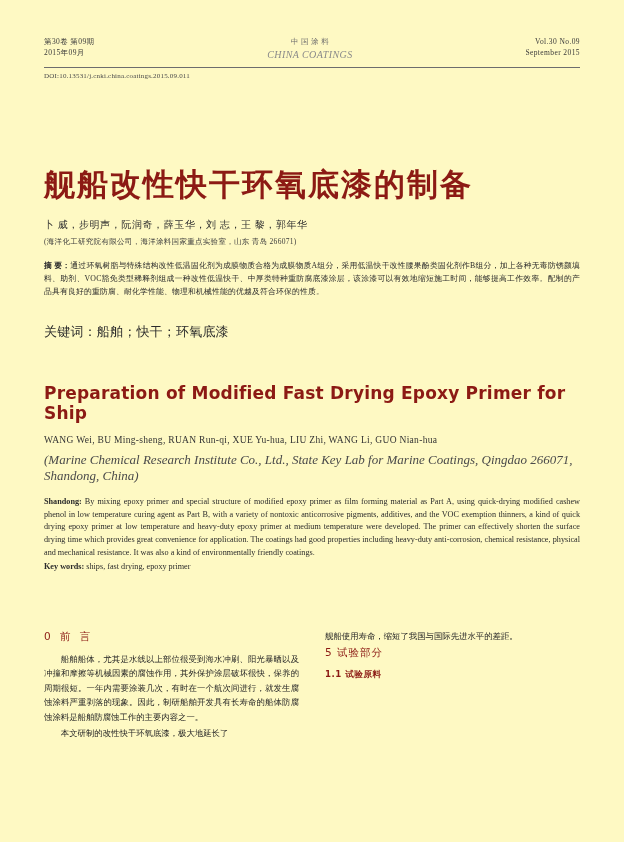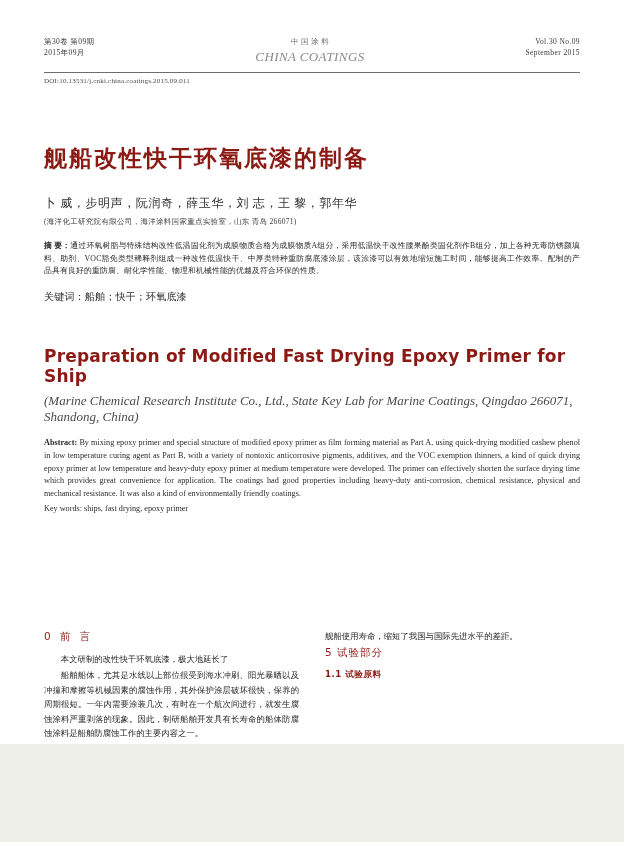--- a/index.html
+++ b/index.html
@@ -7,83 +7,83 @@
   body {
     width: 624px;
     height: 842px;
     background: #efefea;
     font-family: "Liberation Serif", serif;
     color: #222;
   }
   .page {
     position: relative;
     width: 624px;
-    height: 744px;
-    background: #ffffff;
+    height: 842px;
+    background: #fef9c3;
     padding: 36px 44px 30px 44px;
   }
 
   
   .hdr {
     display: flex;
     justify-content: space-between;
     align-items: flex-start;
     font-size: 7.5px;
     color: #3a3a3a;
     letter-spacing: 0.4px;
   }
   .hdr .col { line-height: 1.5; }
   .hdr .col.mid { text-align: center; }
   .hdr .col.right { text-align: right; }
   .hdr .jname { color: #6b6b6b; }
-  .hdr .jname-en { color: #8a8a8a; font-family: "Liberation Serif", serif; font-style: italic; font-size: 13px;}
+  .hdr .jname-en { color: #8a8a8a; font-family: "Liberation Serif", serif; font-style: italic; font-size: 10px;}
   .rule {
     border-top: 1px solid #6d6d6d;
     margin-top: 5px;
   }
   .doi {
     font-size: 7px;
     color: #4a4a4a;
     margin-top: 4px;
     letter-spacing: 0.2px;
   }
 
   
   .cn-title {
-    margin-top: 58px;
+    margin-top: 84px;
     font-family: "DejaVu Sans", sans-serif;
     font-weight: bold;
-    font-size: 23px;
+    font-size: 31px;
     letter-spacing: 2px;
     color: #8c1a14;
   }
   .cn-authors {
-    margin-top: 21px;
-    font-size: 12px;
+    margin-top: 12px;
+    font-size: 10px;
     color: #2f2f2f;
     letter-spacing: 0.6px;
   }
   .cn-affil {
     margin-top: 5px;
     font-size: 7.5px;
     color: #3d3d3d;
     letter-spacing: 0.3px;
   }
   .cn-abs {
     margin-top: 13px;
     font-size: 7.8px;
     line-height: 1.65;
     color: #2b2b2b;
     text-align: justify;
     letter-spacing: 0.2px;
   }
   .cn-abs .lbl { font-weight: bold; }
   .cn-kw {
-    margin-top: 12px;
-    font-size: 10px;
+    margin-top: 24px;
+    font-size: 13px;
     color: #2b2b2b;
     letter-spacing: 0.2px;
   }
   .cn-meta {
     margin-top: 9px;
     display: flex;
     font-size: 7.6px;
     color: #2b2b2b;
   }
   .cn-meta span:nth-child(1) { width: 36%; }
@@ -117,21 +117,21 @@
     line-height: 1.55;
     text-align: justify;
     color: #2b2b2b;
   }
   .en-abs .lbl { font-weight: bold; }
   .en-kw {
     margin-top: 3px;
     font-size: 8.2px;
     color: #2b2b2b;
   }
-  .en-kw .lbl { font-weight: normal; }
+  .en-kw .lbl { font-weight: bold; }
 
   
   .body-cols {
     position: absolute;
     left: 44px;
     right: 44px;
     top: 630px;
     display: flex;
     gap: 26px;
   }
@@ -214,35 +214,36 @@
   <div class="cn-authors">卜 威，步明声，阮润奇，薛玉华，刘 志，王 黎，郭年华</div>
   <div class="cn-affil">(海洋化工研究院有限公司，海洋涂料国家重点实验室，山东 青岛  266071)</div>
 
   <div class="cn-abs">
     <span class="lbl">摘 要：</span><span>通过环氧树脂与特殊结构改性低温固化剂为成膜物质合格为成膜物质A组分，采用低温快干改性腰果酚类固化剂作B组分，加上各种无毒防锈颜填料、助剂、VOC豁免类型稀释剂组成一种改性低温快干、中厚类特种重防腐底漆涂层，该涂漆可以有效地缩短施工时间，能够提高工作效率。配制的产品具有良好的重防腐、耐化学性能、物理和机械性能的优越及符合环保的性质。</span>
   </div>
   <div class="cn-kw">关键词：船舶；快干；环氧底漆</div>
 
 
   <div class="en-title">Preparation of Modified Fast Drying Epoxy Primer for Ship</div>
+  <div class="en-authors">WANG Wei, BU Ming-sheng, RUAN Run-qi, XUE Yu-hua, LIU Zhi, WANG Li, GUO Nian-hua</div>
   <div class="en-affil">(Marine Chemical Research Institute Co., Ltd., State Key Lab for Marine Coatings, Qingdao 266071, Shandong, China)</div>
 
   <div class="en-abs">
-    <span class="lbl">Abstract:</span>
+    <span class="lbl">Shandong:</span>
     <span>By mixing epoxy primer and special structure of modified epoxy primer as film forming material as Part A, using quick-drying modified cashew phenol in low temperature curing agent as Part B, with a variety of nontoxic anticorrosive pigments, additives, and the VOC exemption thinners, a kind of quick drying epoxy primer at low temperature and heavy-duty epoxy primer at medium temperature were developed. The primer can effectively shorten the surface drying time which provides great convenience for application. The coatings had good properties including heavy-duty anti-corrosion, chemical resistance, physical and mechanical resistance. It was also a kind of environmentally friendly coatings.</span>
   </div>
   <div class="en-kw">
     <span class="lbl">Key words:</span><span> ships, fast drying, epoxy primer</span>
   </div>
 
   <div class="body-cols">
     <div class="col-half">
       <div class="sec-h">0  前  言</div>
+      <p class="para">船舶船体，尤其是水线以上部位很受到海水冲刷、阳光暴晒以及冲撞和摩擦等机械因素的腐蚀作用，其外保护涂层破坏很快，保养的周期很短。一年内需要涂装几次，有时在一个航次间进行，就发生腐蚀涂料严重剥落的现象。因此，制研船舶开发具有长寿命的船体防腐蚀涂料是船舶防腐蚀工作的主要内容之一。</p>
       <p class="para">本文研制的改性快干环氧底漆，极大地延长了</p>
-      <p class="para">船舶船体，尤其是水线以上部位很受到海水冲刷、阳光暴晒以及冲撞和摩擦等机械因素的腐蚀作用，其外保护涂层破坏很快，保养的周期很短。一年内需要涂装几次，有时在一个航次间进行，就发生腐蚀涂料严重剥落的现象。因此，制研船舶开发具有长寿命的船体防腐蚀涂料是船舶防腐蚀工作的主要内容之一。</p>
     </div>
     <div class="col-half">
       <p class="para noind">舰船使用寿命，缩短了我国与国际先进水平的差距。</p>
       <div class="sec-h h2">5  试验部分</div>
       <div class="sub-h">1.1 试验原料</div>
     </div>
   </div>
 
 
 </div>

